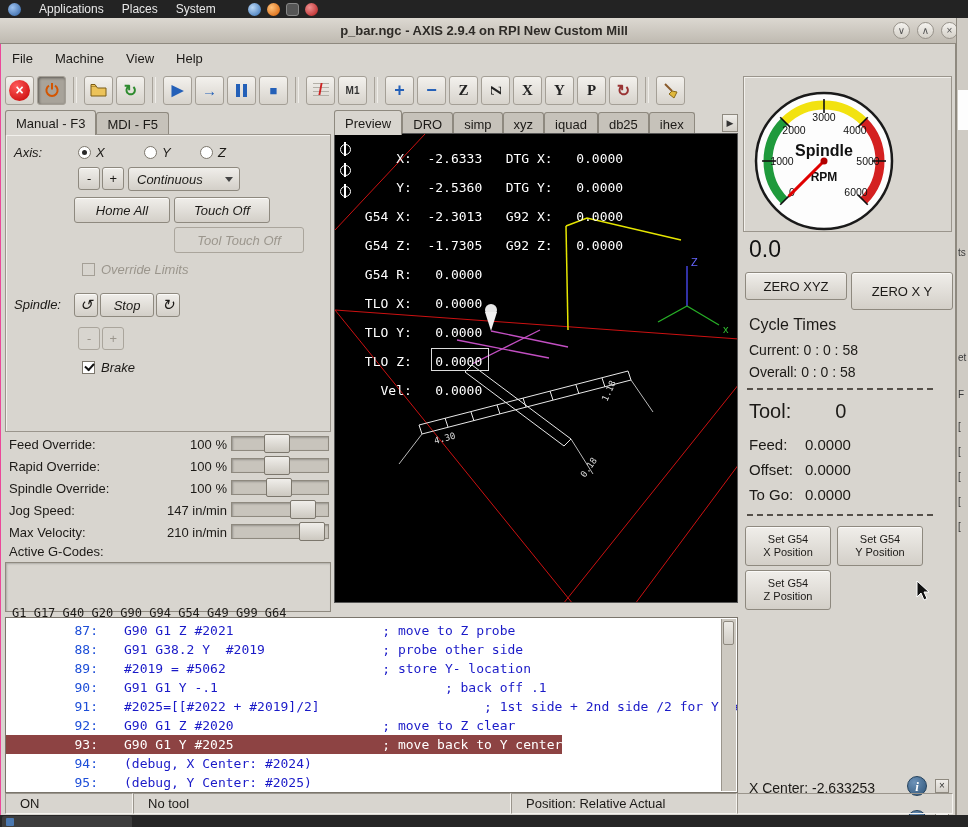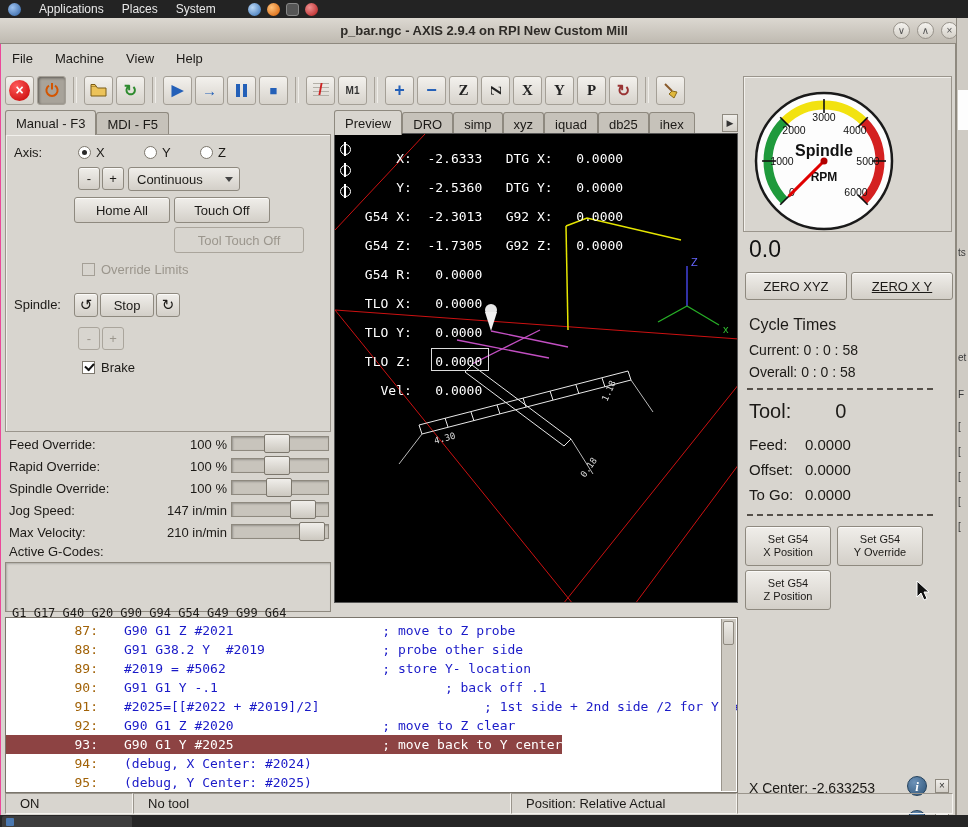--- a/index.html
+++ b/index.html
@@ -55,21 +55,21 @@
   .radio.sel::after{content:"";position:absolute;left:3px;top:3px;width:5px;height:5px;border-radius:50%;background:#2a2a2a;}
   .checkbox{width:13px;height:13px;border:1px solid #7c776d;background:#fff;display:inline-block;
     vertical-align:-2px;margin-right:6px;position:relative;box-sizing:border-box;}
   .checkbox.checked::after{content:"";position:absolute;left:2px;top:1px;width:7px;height:4px;
     border-left:2px solid #111;border-bottom:2px solid #111;transform:rotate(-48deg);}
   .checkbox.disabled{background:#d8d5cf;border-color:#a49f96;}
   
   .left-col{position:absolute;left:4px;top:66px;width:327px;height:502px;}
   .panel-box{position:absolute;left:0;top:24px;width:326px;height:298px;border:1px solid #9a958c;
     box-shadow:inset 1px 1px 0 #f2f0ec;box-sizing:border-box;}
-  .lrow{position:absolute;left:0;width:100%;height:26px;}
+  .lrow{position:absolute;left:0;width:100%;height:26px;font-style:italic;}
   .combo{position:absolute;border:1px solid #8e897f;background:linear-gradient(#f0eeea,#d3cfc8);
     border-radius:3px;display:flex;align-items:center;box-sizing:border-box;padding-left:8px;}
   .combo .arrow{margin-left:auto;margin-right:6px;width:0;height:0;border-left:4px solid transparent;
     border-right:4px solid transparent;border-top:5px solid #444;}
   .srow{position:absolute;left:0;width:327px;height:22px;}
   .srow .slabel{position:absolute;left:4px;top:4px;}
   .srow .svalue{position:absolute;right:105px;top:4px;width:120px;text-align:right;}
   .trough{position:absolute;left:226px;top:3px;width:98px;height:15px;background:#c8c4bc;
     border:1px solid #8e897f;box-shadow:inset 1px 1px 2px rgba(0,0,0,.25);box-sizing:border-box;}
   .handle{position:absolute;top:-3px;width:26px;height:19px;background:linear-gradient(#f0eeea,#ccc8c0);
@@ -100,21 +100,21 @@
   .info-circle{position:absolute;width:20px;height:20px;border-radius:50%;background:radial-gradient(circle at 35% 30%,#6d92b8,#2e5478);
     border:1px solid #24415c;color:#fff;font-family:"Liberation Serif",serif;font-style:italic;font-weight:bold;
     font-size:13px;line-height:20px;text-align:center;box-sizing:border-box;}
   .mini-close{position:absolute;width:14px;height:14px;border:1px solid #8e897f;background:linear-gradient(#f0eeea,#d3cfc8);
     font-size:10px;line-height:12px;text-align:center;color:#333;box-sizing:border-box;}
   
   .listing{position:absolute;left:4px;top:573px;width:733px;height:176px;background:#ffffff;
     border:1px solid #7a756c;box-sizing:border-box;padding-top:3px;overflow:hidden;
     font-family:"DejaVu Sans Mono",monospace;font-size:13px;}
   .gl-row{display:flex;width:max-content;height:19px;line-height:19px;}
-  .gl-num{width:106px;text-align:right;padding-right:14px;color:#a16207;box-sizing:border-box;}
+  .gl-num{width:106px;text-align:right;padding-right:14px;color:#1d4ed8;box-sizing:border-box;}
   .gl-text{white-space:pre;color:#1a1ac8;padding-left:12px;}
   .gl-row.selected{background:#8d4343;}
   .gl-row.selected .gl-num,.gl-row.selected .gl-text{color:#fff;}
   .vscroll{position:absolute;right:1px;top:1px;bottom:1px;width:14px;background:#cdc9c1;border-left:1px solid #9a958c;}
   .vthumb{position:absolute;left:1px;top:2px;width:11px;height:24px;background:linear-gradient(#eceae5,#d0ccc5);
     border:1px solid #8e897f;border-radius:2px;box-sizing:border-box;}
   
   .statusbar{position:absolute;left:4px;top:749px;width:948px;height:21px;display:flex;}
   .sb-cell{height:21px;box-sizing:border-box;border:1px solid;border-color:#9a958c #f5f3ef #f5f3ef #9a958c;
     padding:2px 14px;}
@@ -445,42 +445,42 @@
           <text x="80" y="79" text-anchor="middle" font-size="16" font-weight="bold" fill="#111" font-family="Liberation Sans, sans-serif">Spindle</text>
           <text x="80" y="104" text-anchor="middle" font-size="12" font-weight="bold" fill="#111" font-family="Liberation Sans, sans-serif">RPM</text>
           <line x1="80" y1="84" x2="44.6" y2="119.4" stroke="#e00000" stroke-width="3"></line>
           <circle cx="80" cy="84" r="3.5" fill="#b00000"></circle>
         </svg>
       </div>
 
       <div class="rpm-value">0.0</div>
 
       <div class="btn" style="left:4px;top:198px;width:102px;height:28px;">ZERO XYZ</div>
-      <div class="btn" style="left:110px;top:198px;width:102px;height:28px;text-decoration:underline;">ZERO  X Y</div>
+      <div class="btn" style="left:110px;top:198px;width:102px;height:38px;">ZERO  X Y</div>
 
       <div class="rp-label" style="left:8px;top:242px;font-size:16px;">Cycle Times</div>
       <div class="rp-label" style="left:8px;top:268px;"><span>Current:</span> <span>0 : 0 : 58</span></div>
       <div class="rp-label" style="left:8px;top:290px;"><span>Overall:</span> <span>0 : 0 : 58</span></div>
 
       <div class="dashline" style="top:314px;"></div>
 
       <div class="rp-label" style="left:8px;top:326px;font-size:20px;"><span>Tool:</span><span style="margin-left:44px;">0</span></div>
       <div class="rp-label" style="left:8px;top:362px;font-size:15px;"><span style="display:inline-block;width:56px;">Feed:</span><span>0.0000</span></div>
       <div class="rp-label" style="left:8px;top:387px;font-size:15px;"><span style="display:inline-block;width:56px;">Offset:</span><span>0.0000</span></div>
       <div class="rp-label" style="left:8px;top:412px;font-size:15px;"><span style="display:inline-block;width:56px;">To Go:</span><span>0.0000</span></div>
 
       <div class="dashline" style="top:440px;"></div>
 
       <div class="btn setbtn" style="left:4px;top:452px;width:86px;height:40px;">
         <span>Set G54</span>
           <span>X Position</span>
       </div>
       <div class="btn setbtn" style="left:96px;top:452px;width:86px;height:40px;">
         <span>Set G54</span>
-          <span>Y Override</span>
+          <span>Y Position</span>
       </div>
       <div class="btn setbtn" style="left:4px;top:496px;width:86px;height:40px;">
         <span>Set G54</span>
           <span>Z Position</span>
       </div>
 
       <div class="rp-label" style="left:8px;top:706px;"><span>X Center:</span> <span>-2.633253</span></div>
       <div class="info-circle" style="left:166px;top:702px;">i</div>
       <div class="mini-close" style="left:194px;top:705px;">×</div>
 

